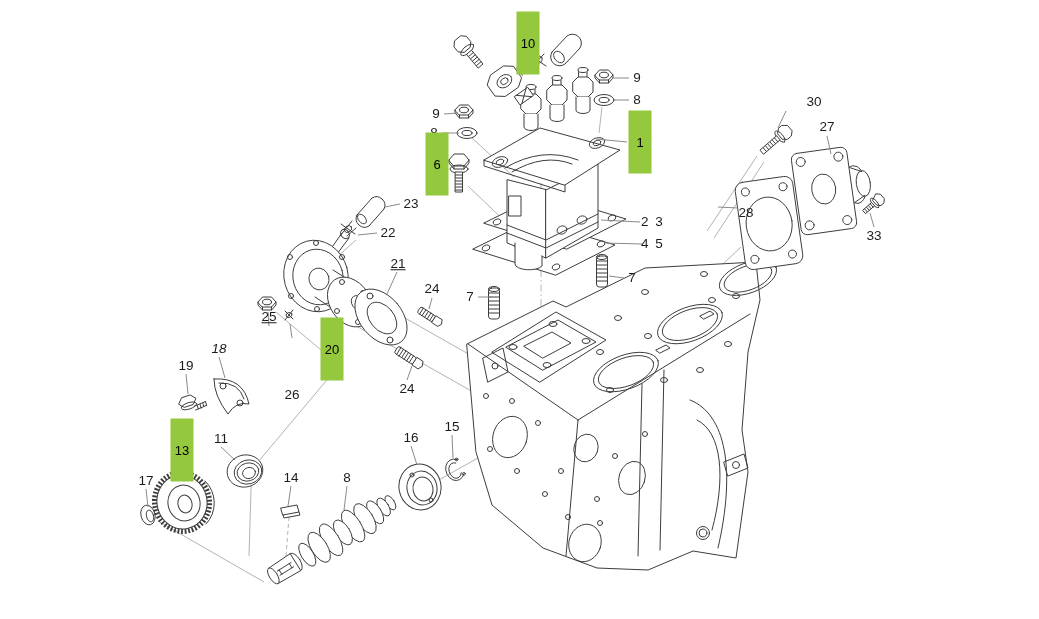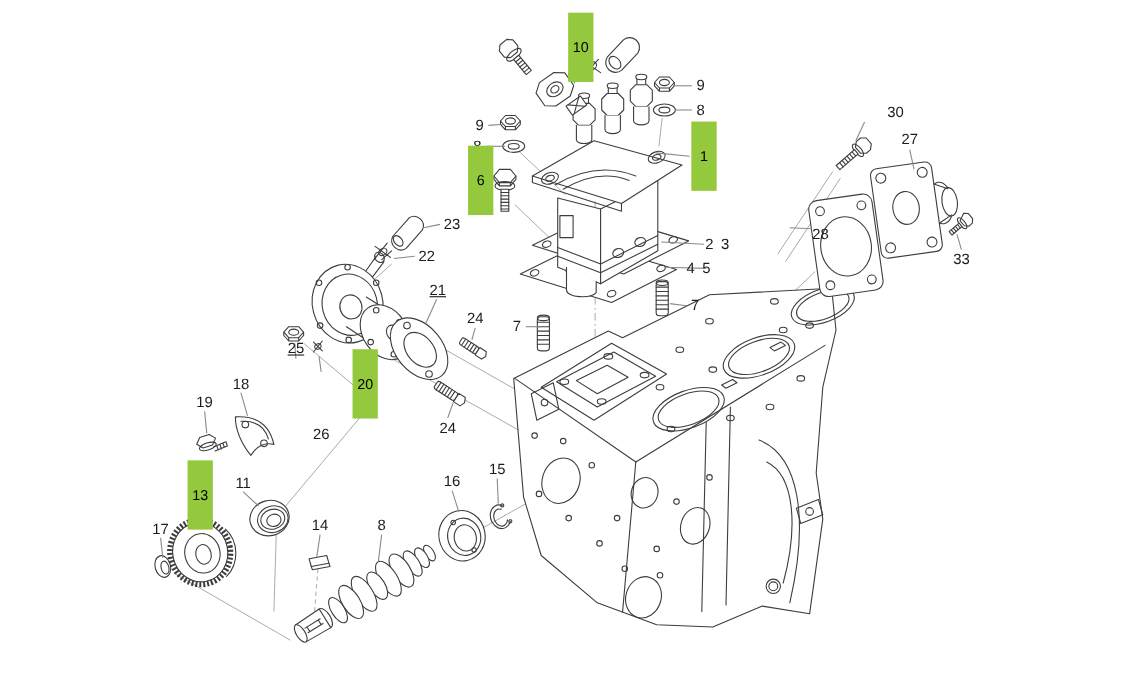--- a/index.html
+++ b/index.html
@@ -444,33 +444,33 @@
       <div class="callout" style="left: 434px; top: 133px;">8</div>
       <div class="callout highlighted" style="left: 437px; top: 164px;">6</div>
       <div class="callout highlighted" style="left: 640px; top: 142px;">1</div>
       <div class="callout" style="left: 637px; top: 78px;">9</div>
       <div class="callout" style="left: 637px; top: 100px;">8</div>
       <div class="callout" style="left: 814px; top: 102px;">30</div>
       <div class="callout" style="left: 827px; top: 127px;">27</div>
       <div class="callout" style="left: 709px; top: 213px; margin-left: 37px;">28</div>
       <div class="callout" style="left: 874px; top: 236px;">33</div>
       <div class="callout" style="left: 652px; top: 222px;">2 3</div>
-      <div class="callout" style="left: 635px; top: 244px;">4 5</div>
+      <div class="callout" style="left: 652px; top: 244px;">4 5</div>
       <div class="callout" style="left: 470px; top: 297px;">7</div>
       <div class="callout" style="left: 632px; top: 278px;">7</div>
       <div class="callout" style="left: 411px; top: 204px;">23</div>
       <div class="callout" style="left: 388px; top: 233px;">22</div>
       <div class="callout" style="left: 398px; top: 264px; text-decoration: underline;">21</div>
       <div class="callout" style="left: 432px; top: 289px;">24</div>
       <div class="callout" style="left: 407px; top: 389px;">24</div>
       <div class="callout" style="left: 269px; top: 317px; text-decoration: underline;">25</div>
       <div class="callout" style="left: 292px; top: 347px; margin-top: 48px;">26</div>
       <div class="callout highlighted" style="left: 332px; top: 349px;">20</div>
       <div class="callout" style="left: 186px; top: 366px;">19</div>
-      <div class="callout" style="left: 219px; top: 349px;">18</div>
+      <div class="callout" style="left: 219px; top: 349px; font-style: italic;">18</div>
       <div class="callout" style="left: 146px; top: 481px;">17</div>
       <div class="callout highlighted" style="left: 182px; top: 450px;">13</div>
       <div class="callout" style="left: 221px; top: 439px;">11</div>
       <div class="callout" style="left: 291px; top: 478px;">14</div>
       <div class="callout" style="left: 347px; top: 478px;">8</div>
       <div class="callout" style="left: 411px; top: 438px;">16</div>
       <div class="callout" style="left: 452px; top: 427px;">15</div>
     </div>
 </div>
 

